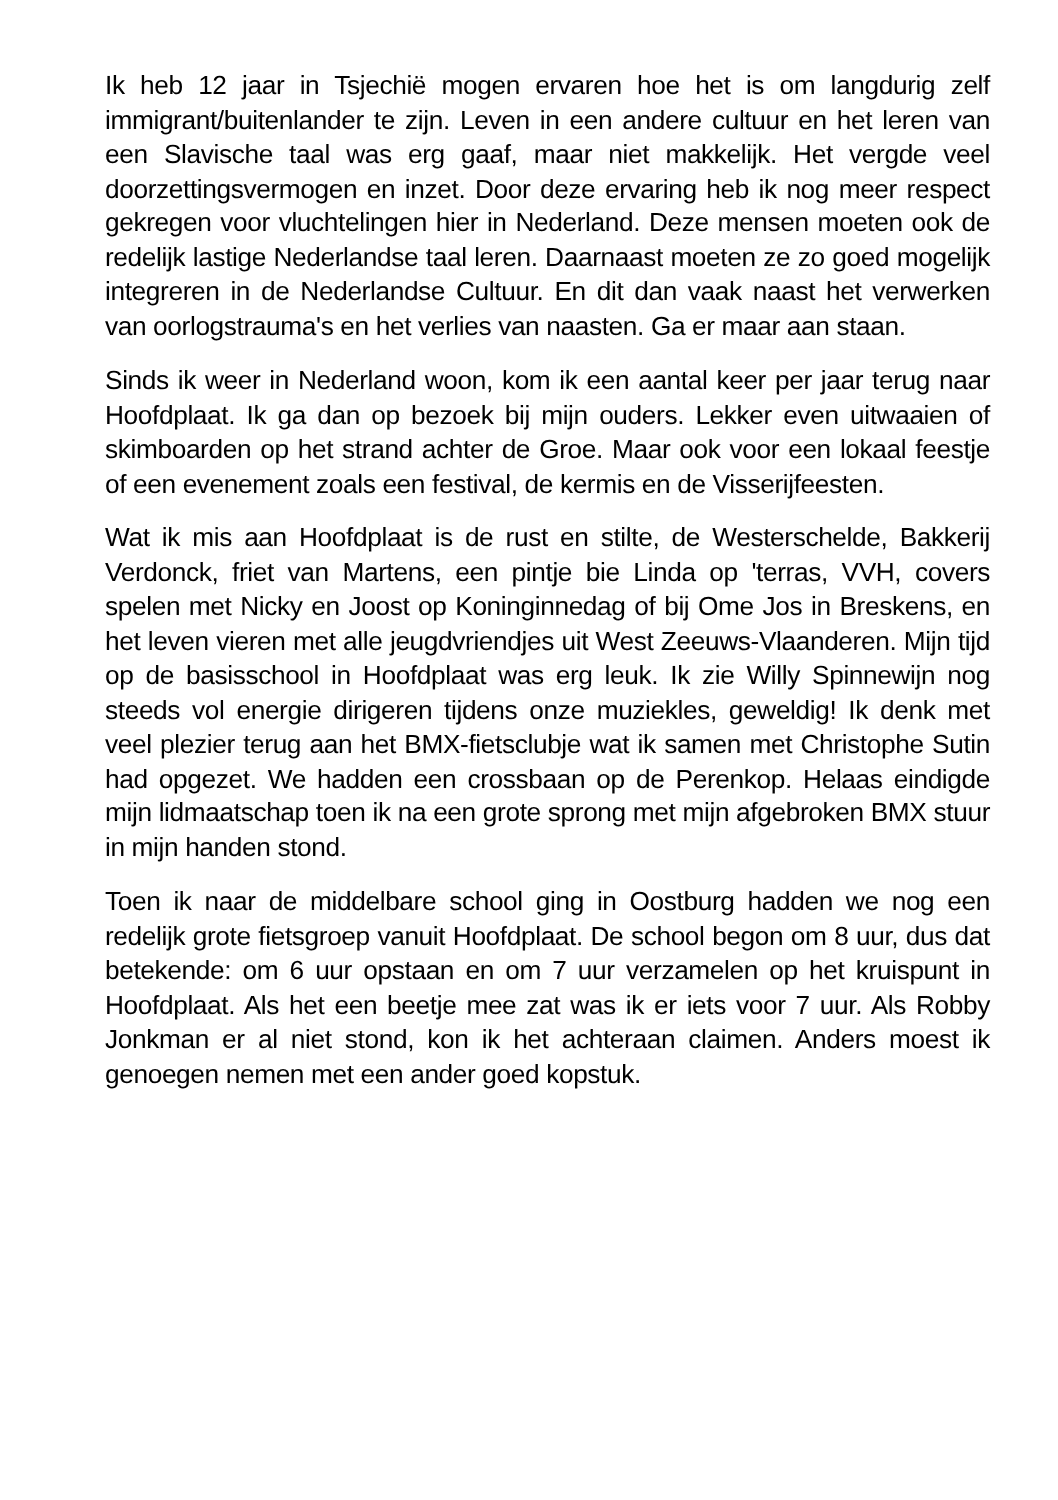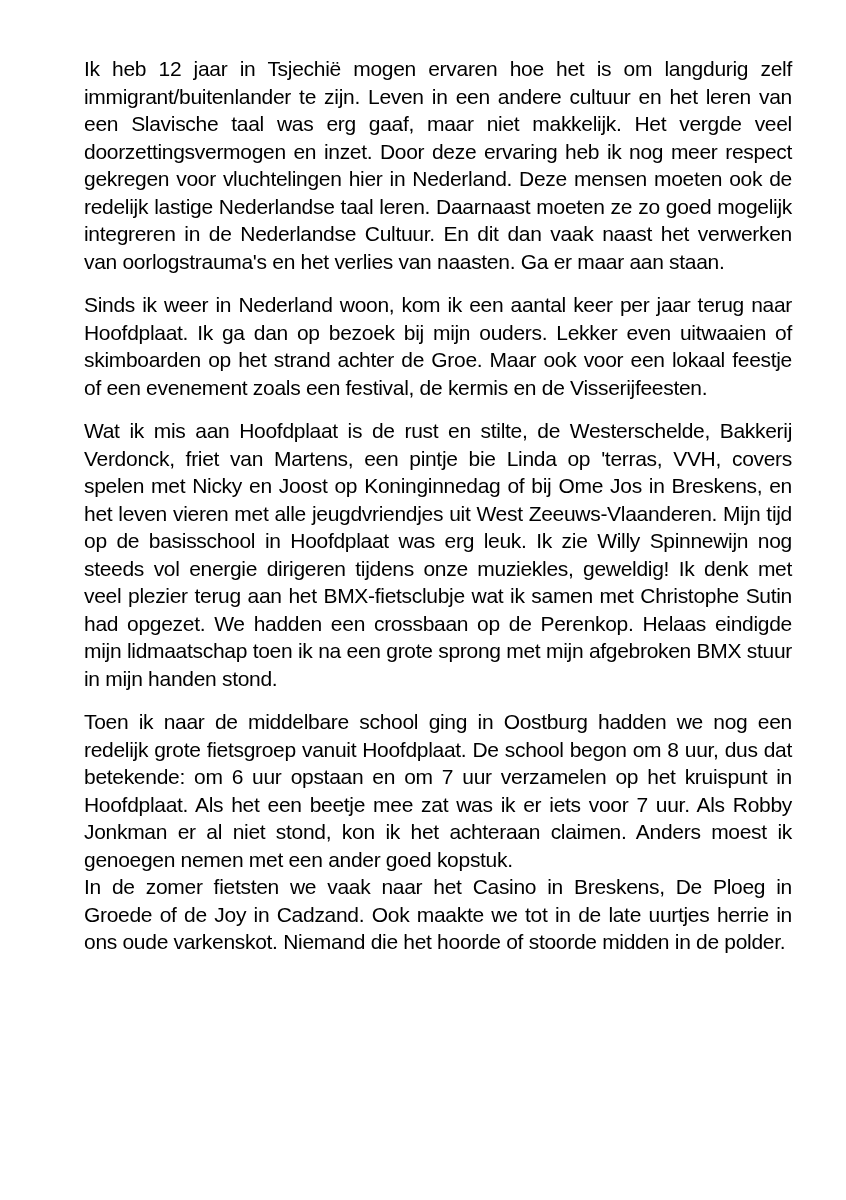--- a/index.html
+++ b/index.html
@@ -34,14 +34,13 @@
   }
 </style>
 </head>
 <body>
 
 <div class="page">
   <p>Ik heb 12 jaar in Tsjechië mogen ervaren hoe het is om langdurig zelf immigrant/buitenlander te zijn. Leven in een andere cultuur en het leren van een Slavische taal was erg gaaf, maar niet makkelijk. Het vergde veel doorzettingsvermogen en inzet. Door deze ervaring heb ik nog meer respect gekregen voor vluchtelingen hier in Nederland. Deze mensen moeten ook de redelijk lastige Nederlandse taal leren. Daarnaast moeten ze zo goed mogelijk integreren in de Nederlandse Cultuur. En dit dan vaak naast het verwerken van oorlogstrauma's en het verlies van naasten. Ga er maar aan staan.</p>
   <p>Sinds ik weer in Nederland woon, kom ik een aantal keer per jaar terug naar Hoofdplaat. Ik ga dan op bezoek bij mijn ouders. Lekker even uitwaaien of skimboarden op het strand achter de Groe. Maar ook voor een lokaal feestje of een evenement zoals een festival, de kermis en de Visserijfeesten.</p>
   <p>Wat ik mis aan Hoofdplaat is de rust en stilte, de Westerschelde, Bakkerij Verdonck, friet van Martens, een pintje bie Linda op 'terras, VVH, covers spelen met Nicky en Joost op Koninginnedag of bij Ome Jos in Breskens, en het leven vieren met alle jeugdvriendjes uit West Zeeuws-Vlaanderen. Mijn tijd op de basisschool in Hoofdplaat was erg leuk. Ik zie Willy Spinnewijn nog steeds vol energie dirigeren tijdens onze muziekles, geweldig! Ik denk met veel plezier terug aan het BMX-fietsclubje wat ik samen met Christophe Sutin had opgezet. We hadden een crossbaan op de Perenkop. Helaas eindigde mijn lidmaatschap toen ik na een grote sprong met mijn afgebroken BMX stuur in mijn handen stond.</p>
   <p>Toen ik naar de middelbare school ging in Oostburg hadden we nog een redelijk grote fietsgroep vanuit Hoofdplaat. De school begon om 8 uur, dus dat betekende: om 6 uur opstaan en om 7 uur verzamelen op het kruispunt in Hoofdplaat. Als het een beetje mee zat was ik er iets voor 7 uur. Als Robby Jonkman er al niet stond, kon ik het achteraan claimen. Anders moest ik genoegen nemen met een ander goed kopstuk.</p>
-  <p class="continuation">In de zomer fietsten we vaak naar het Casino in Breskens, De Ploeg in Groede of de Joy in Cadzand. Ook maakte we tot in de late uurtjes herrie in ons oude varkenskot. Niemand die het hoorde of stoorde midden in de polder.</p>
 </div>
 
 </body></html>

